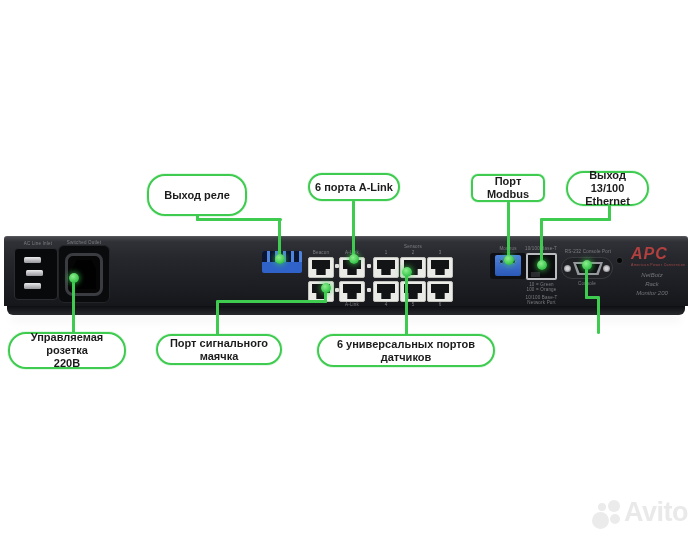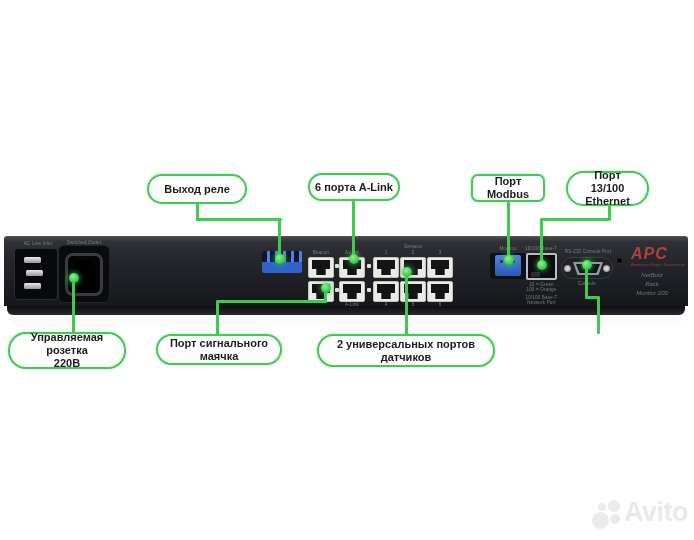--- a/index.html
+++ b/index.html
@@ -186,42 +186,42 @@
   <div class="dot" style="left:321px;top:283px;"></div>
 
   <div class="ln" style="left:405px;top:270px;width:3px;height:66px;"></div>
   <div class="dot" style="left:402px;top:267px;"></div>
 
   <div class="ln" style="left:585px;top:263px;width:3px;height:36px;"></div>
   <div class="ln" style="left:585px;top:296px;width:15px;height:3px;"></div>
   <div class="ln" style="left:597px;top:296px;width:3px;height:38px;"></div>
   <div class="dot" style="left:582px;top:260px;"></div>
 
-  <div class="pill" style="left:147px;top:174px;width:100px;height:30px;">
+  <div class="pill" style="left:147px;top:174px;width:100px;height:42px;">
     <span>Выход реле</span>
   </div>
   <div class="pill" style="left:308px;top:173px;width:92px;height:28px;">
     <span>6 порта A-Link</span>
   </div>
   <div class="pill" style="left:471px;top:174px;width:74px;height:28px;border-radius:7px;">
     <span>Порт Modbus</span>
   </div>
   <div class="pill" style="left:566px;top:171px;width:83px;height:35px;">
-    <span>Порт</span>
+    <span>Выход</span>
     <span>13/100 Ethernet</span>
   </div>
   <div class="pill" style="left:8px;top:332px;width:118px;height:37px;">
     <span>Управляемая розетка</span>
     <span>220В</span>
   </div>
   <div class="pill" style="left:156px;top:334px;width:126px;height:31px;">
     <span>Порт сигнального маячка</span>
   </div>
   <div class="pill" style="left:317px;top:334px;width:178px;height:33px;">
-    <span>2 универсальных портов датчиков</span>
+    <span>6 универсальных портов датчиков</span>
   </div>
 
   <div class="avito">
     <i style="left:14px;top:6px;width:8px;height:8px;"></i>
     <i style="left:24px;top:3px;width:12px;height:12px;"></i>
     <i style="left:8px;top:15px;width:17px;height:17px;"></i>
     <i style="left:26px;top:17px;width:10px;height:10px;"></i>
     <b>Avito</b>
   </div>
 

